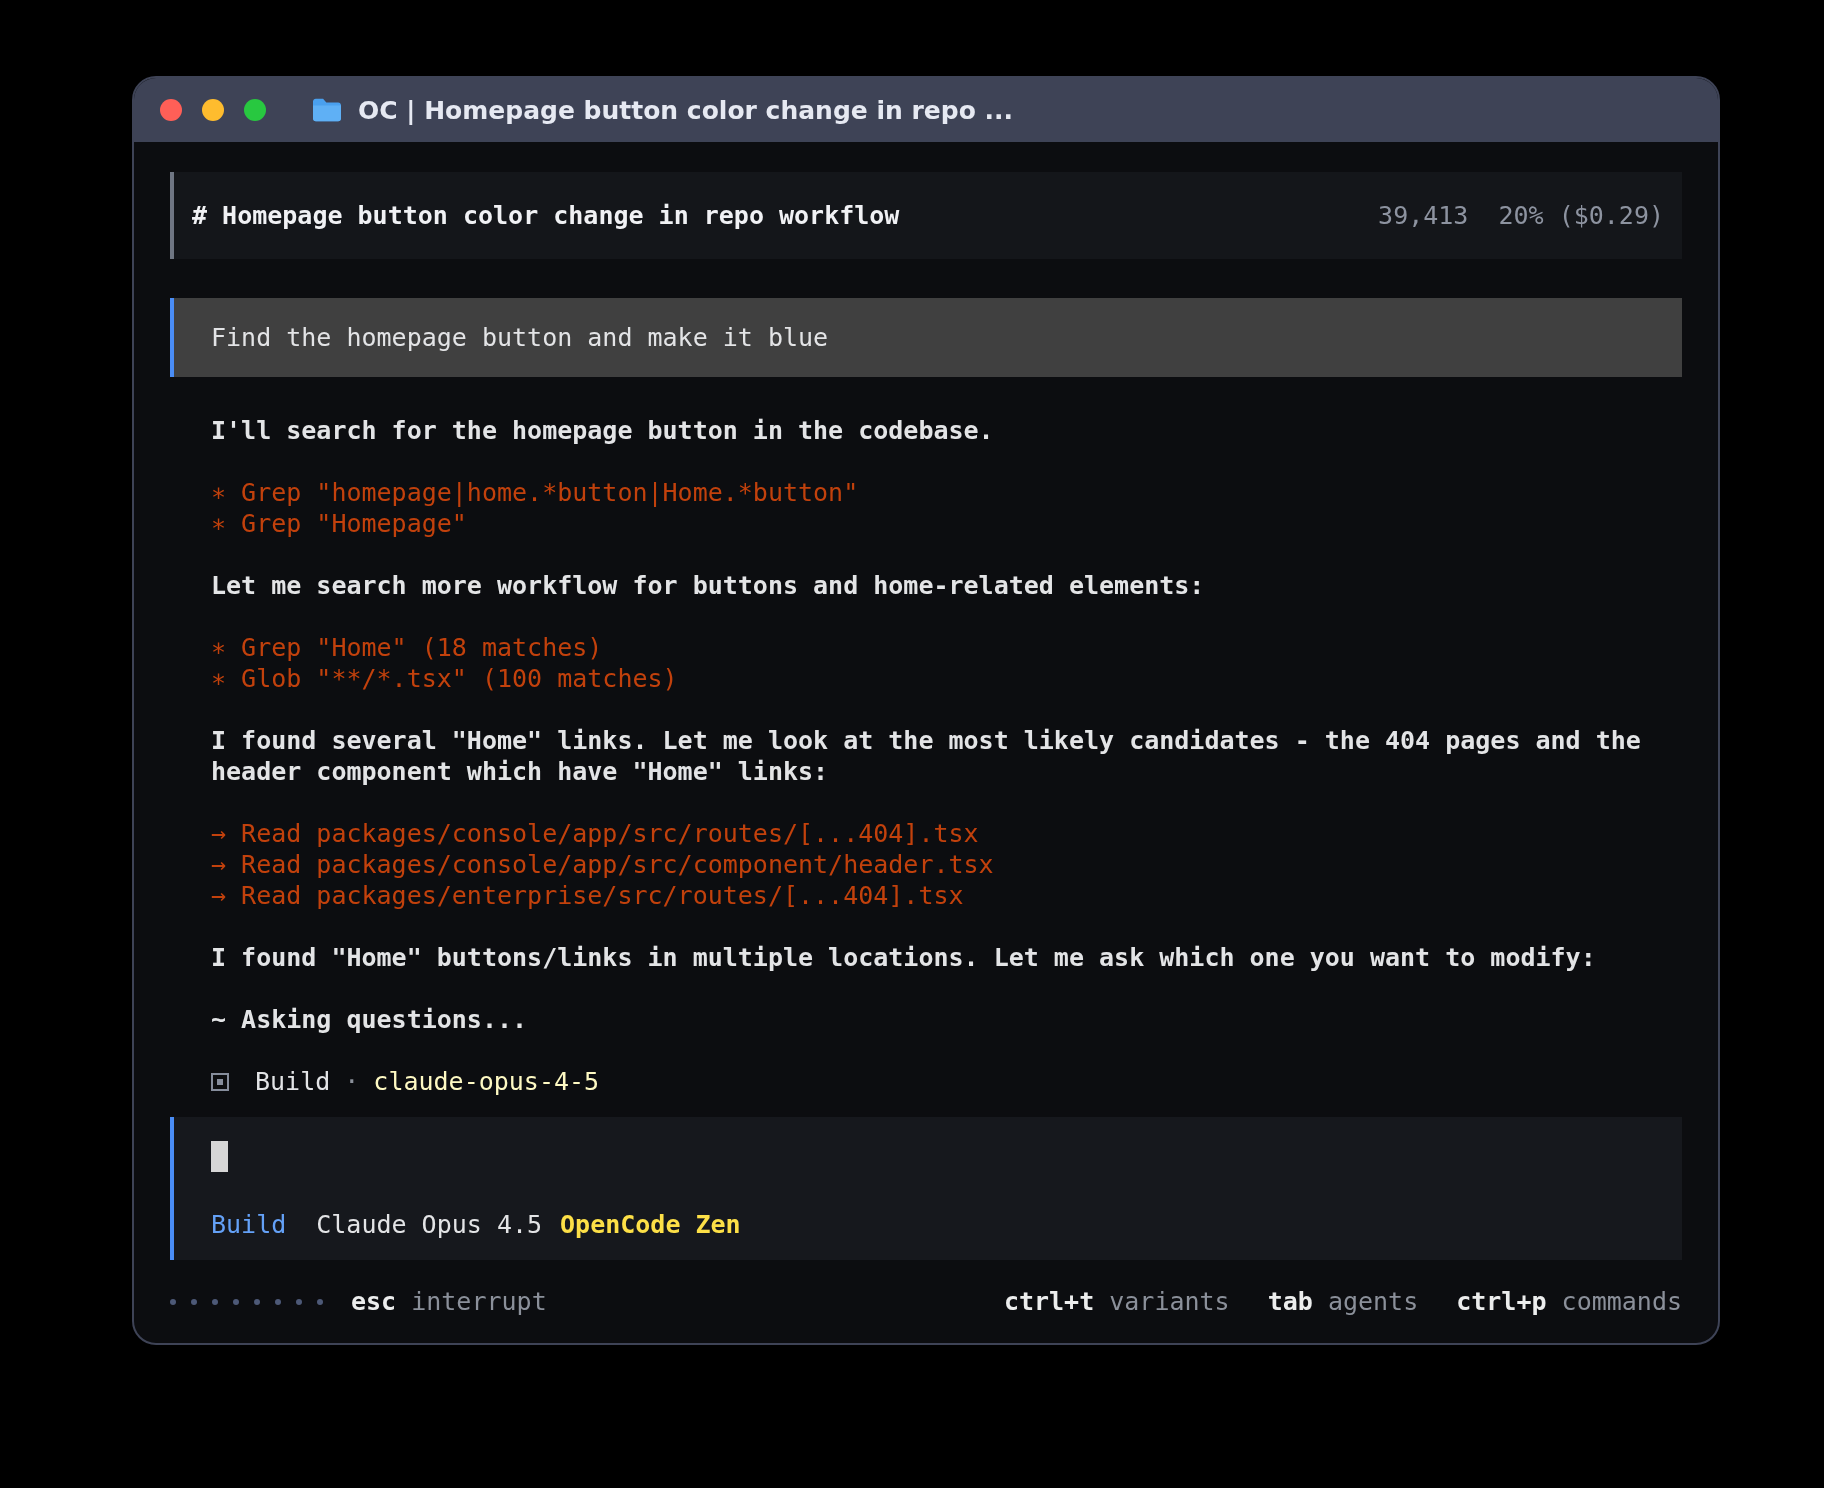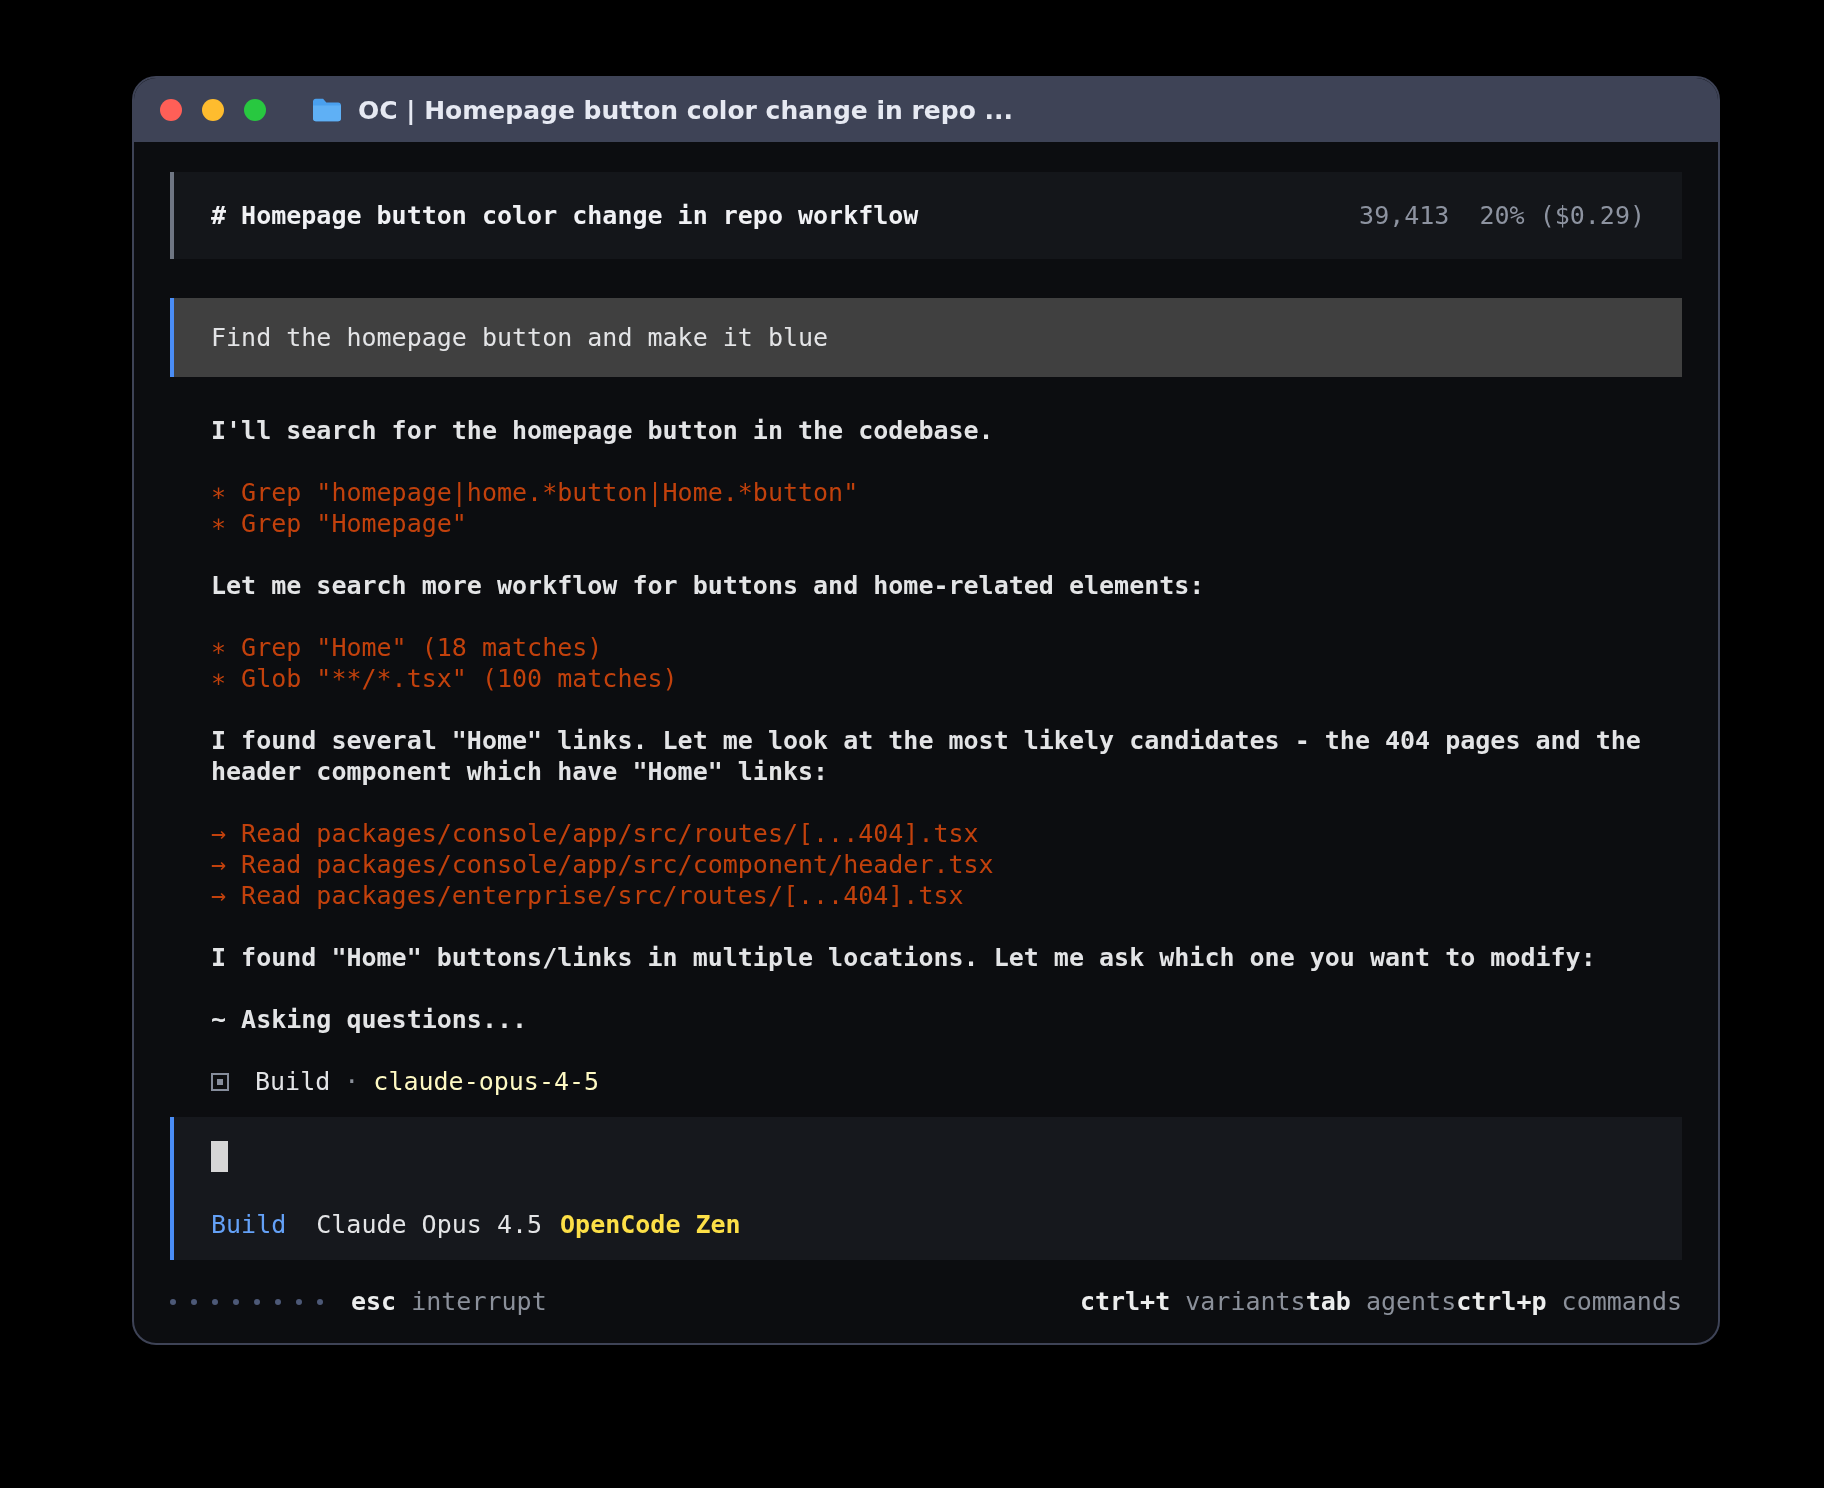--- a/index.html
+++ b/index.html
@@ -20,21 +20,21 @@
   .light.green { background:#28c840; }
   .titlewrap { display:flex; align-items:center; gap:14px; margin-left:44px; }
   .wtitle { font-family:"DejaVu Sans", sans-serif; font-weight:bold; font-size:25px;
             color:#e6e9f2; white-space:nowrap; }
 
   
   .terminal { flex:1; min-height:0; display:flex; flex-direction:column;
               padding:30px 36px 22px; font-size:25px; line-height:31px; color:#e3e4e6; }
 
   .session-header { border-left:4px solid #6f7683; background:#14161a;
-                    padding:28px 37px; display:flex; align-items:flex-end; }
+                    padding:28px 18px; display:flex; align-items:flex-end; }
   .sh-title { font-weight:bold; color:#f0f1f4; white-space:nowrap; }
   .sh-right { margin-left:auto; display:flex; align-items:center; color:#8d93a0; }
   .sh-cost { margin-left:30px; }
 
   .user-message { margin-top:39px; border-left:4px solid #4a8df6; background:#404040;
                   padding:24px 37px; color:#e3e4e6; }
 
   .transcript { margin-top:38px; margin-left:41px; }
   .t-block { margin-bottom:31px; }
   .t-block:last-child { margin-bottom:0; }
@@ -58,21 +58,21 @@
   .meta-model { color:#e3e4e6; margin-left:30px;text-align:right; }
   .meta-provider { color:#fde047; margin-left:18px;font-weight:bold; }
 
   
   .footer { margin-top:26px; display:flex; align-items:center; }
   .dots { display:flex; align-items:center; gap:15px; margin-right:28px; }
   .dot { width:6px; height:6px; border-radius:50%; background:#4d5977; display:block; }
   .hint { white-space:nowrap; }
   .key { color:#eceded; font-weight:bold; }
   .label { color:#8b909a; }
-  .footer-right { margin-left:auto; display:flex; }
+  .footer-right { margin-left:auto; display:flex; gap:38px; }
 </style>
 </head>
 <body>
 
 <div class="window">
 
   <div class="titlebar">
     <div class="lights">
       <span class="light red"></span>
       <span class="light yellow"></span>

